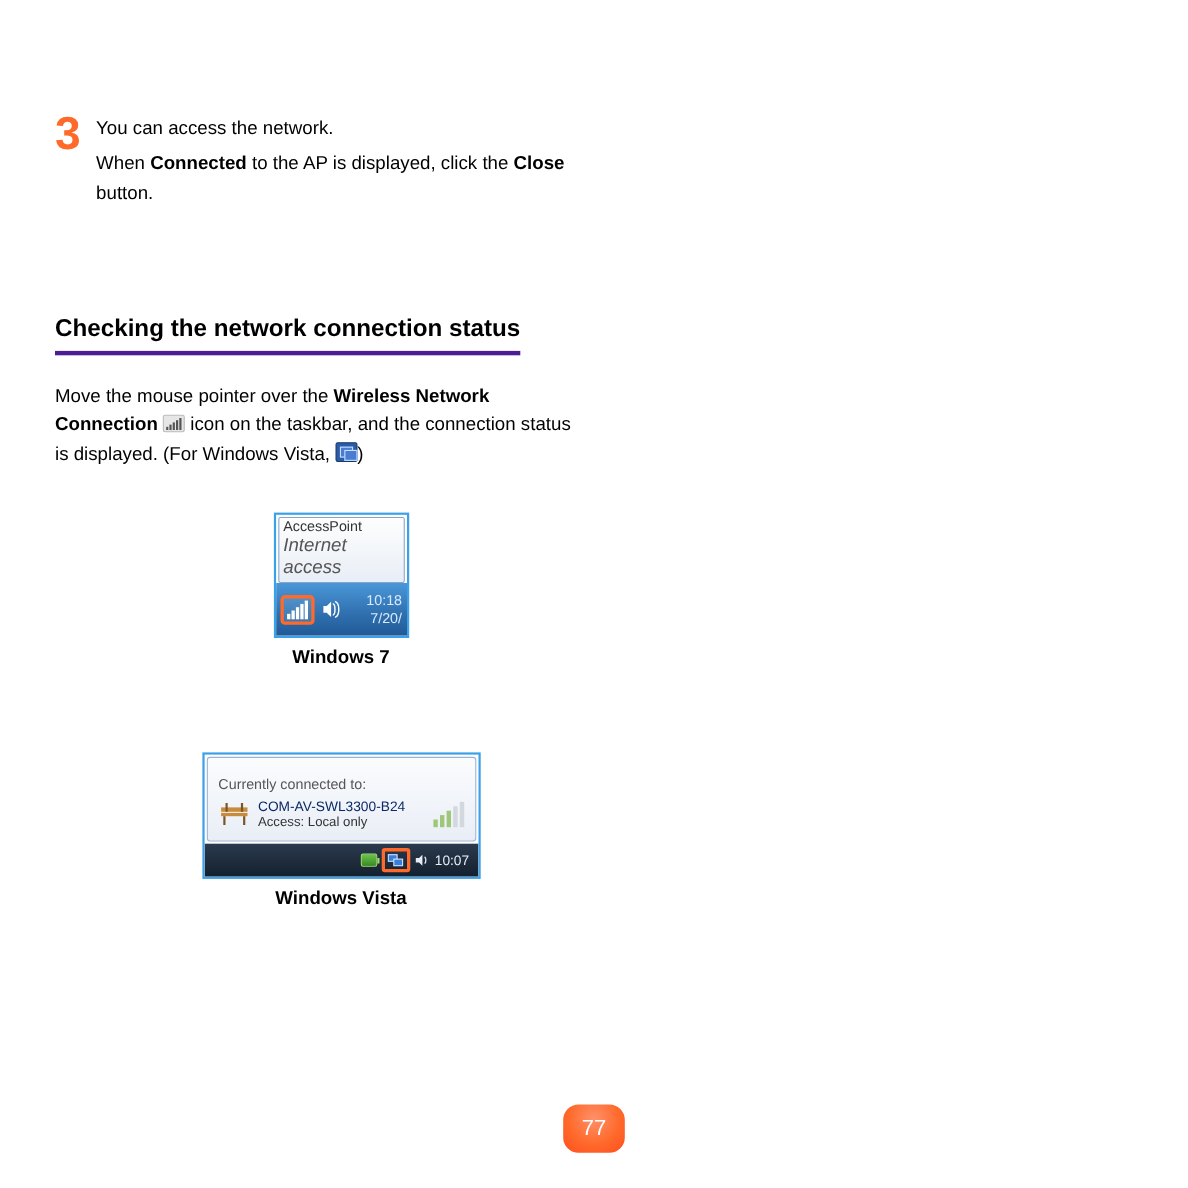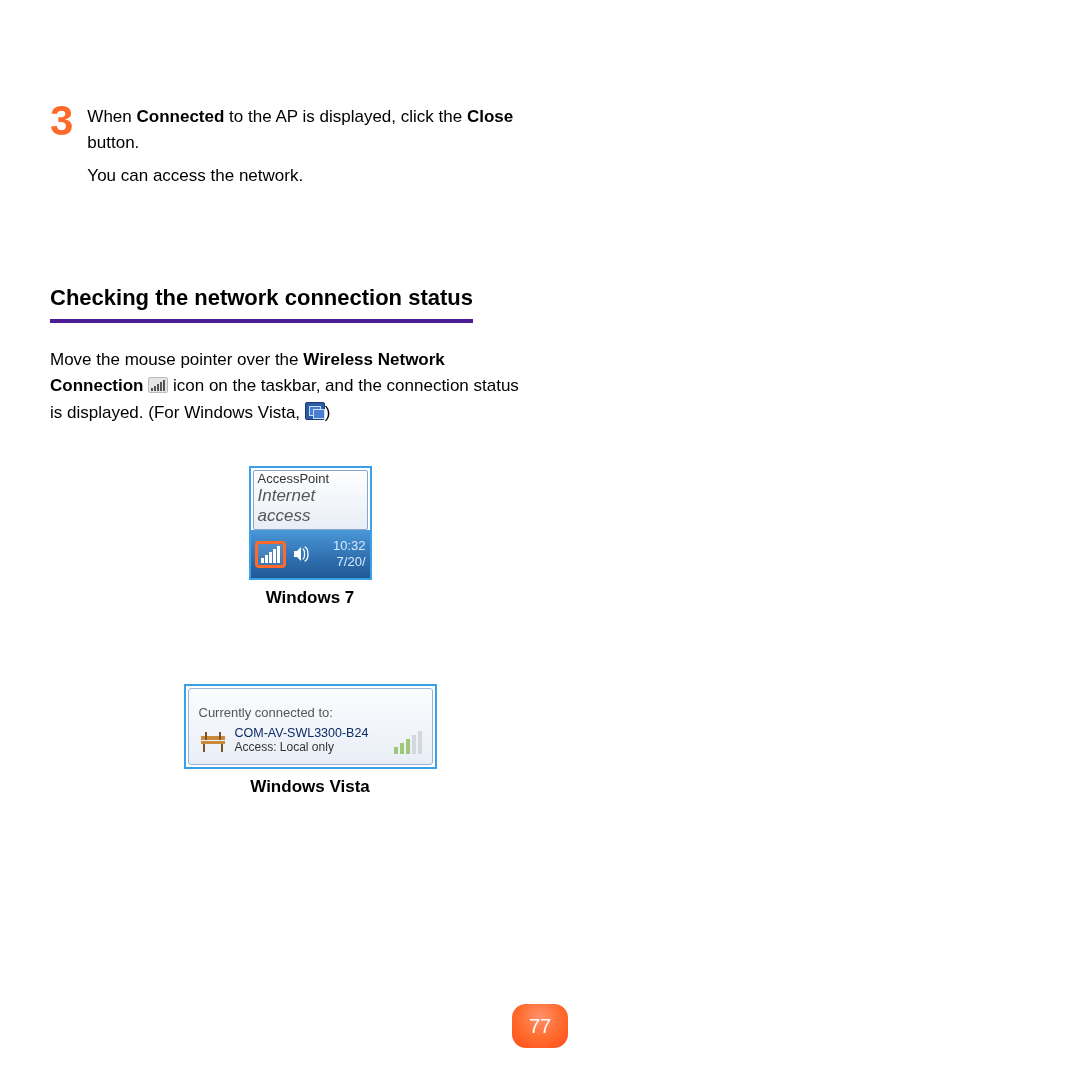--- a/index.html
+++ b/index.html
@@ -103,21 +103,21 @@
     margin-top: 36px;
   }
   .vista-popup{
     background: linear-gradient(#fbfcfe,#e9eef6);
     border:1px solid #9cb4d4;
     border-radius:3px;
     margin:2px;
     padding:16px 10px 10px 10px;
   }
   .vista-header{font-size:13px;color:#555;margin-bottom:6px;}
-  .vista-row{display:flex;align-items:flex-end;gap:8px;}
+  .vista-row{display:flex;align-items:center;gap:8px;}
   .bench-icon{
     width:28px;height:24px;flex-shrink:0;position:relative;
   }
   .bench-icon svg{display:block}
   .vista-net{font-size:12.5px;color:#0a2a66;}
   .vista-access{font-size:12px;color:#333;}
   .vista-sig{margin-left:auto;display:flex;align-items:flex-end;gap:2px;}
   .vista-sig span{display:block;width:4px;background:#9ec77a;}
   .vista-sig span:nth-child(1){height:7px}
   .vista-sig span:nth-child(2){height:11px}
@@ -146,24 +146,24 @@
   }
 </style>
 </head>
 <body>
 
 <div class="page">
 
   <div class="step-row">
     <div class="step-num">3</div>
     <div class="step-text">
+      <p>You can access the network.</p>
       <p>
         <span>When </span><span class="bold">Connected</span><span> to the AP is displayed, click the </span><span class="bold">Close</span><span> button.</span>
       </p>
-      <p>You can access the network.</p>
     </div>
   </div>
 
   <h2 class="section-title">Checking the network connection status</h2>
 
   <p class="body-para">
     <span>Move the mouse pointer over the </span><span class="bold">Wireless Network Connection</span>
     <span class="inline-icon signal">
       <svg width="15" height="12" viewBox="0 0 15 12">
           <g fill="#555">
@@ -195,21 +195,21 @@
               <span></span>
           </div>
           <div class="speaker">
             <svg width="18" height="18" viewBox="0 0 18 18">
                 <path d="M2 6h3l4-4v14l-4-4H2z" fill="#fff"></path>
                 <path d="M11 4c2 1 2 9 0 10M13 2c4 2 4 12 0 14" stroke="#fff" stroke-width="1.3" fill="none" stroke-linecap="round"></path>
               </svg>
           </div>
         </div>
         <div class="win7-time">
-          <div>10:32</div>
+          <div>10:18</div>
           <div>7/20/</div>
         </div>
       </div>
     </div>
     <div class="caption">Windows 7</div>
   </div>
 
   
   <div class="fig-block fig-center">
     <div class="vista-card">
@@ -232,19 +232,35 @@
           </div>
           <div class="vista-sig">
             <span></span>
               <span></span>
               <span></span>
               <span></span>
               <span></span>
           </div>
         </div>
       </div>
+      <div class="vista-tray">
+        <div class="battery"></div>
+        <div class="vista-net-icon">
+          <svg width="16" height="14" viewBox="0 0 16 14">
+              <rect x="1" y="2" width="8" height="6" fill="#3a7edc" stroke="#cfe4ff"></rect>
+              <rect x="6" y="6" width="8" height="6" fill="#3a7edc" stroke="#cfe4ff"></rect>
+            </svg>
+        </div>
+        <div class="vista-speaker">
+          <svg width="14" height="14" viewBox="0 0 14 14">
+              <path d="M1 5h3l3-3v10l-3-3H1z" fill="#e6edf4"></path>
+              <path d="M9 4c1.5 1 1.5 5 0 6" stroke="#e6edf4" stroke-width="1.2" fill="none"></path>
+            </svg>
+        </div>
+        <div>10:07</div>
+      </div>
     </div>
     <div class="caption">Windows Vista</div>
   </div>
 
 </div>
 
 <div class="page-badge">77</div>
 
 </body></html>

